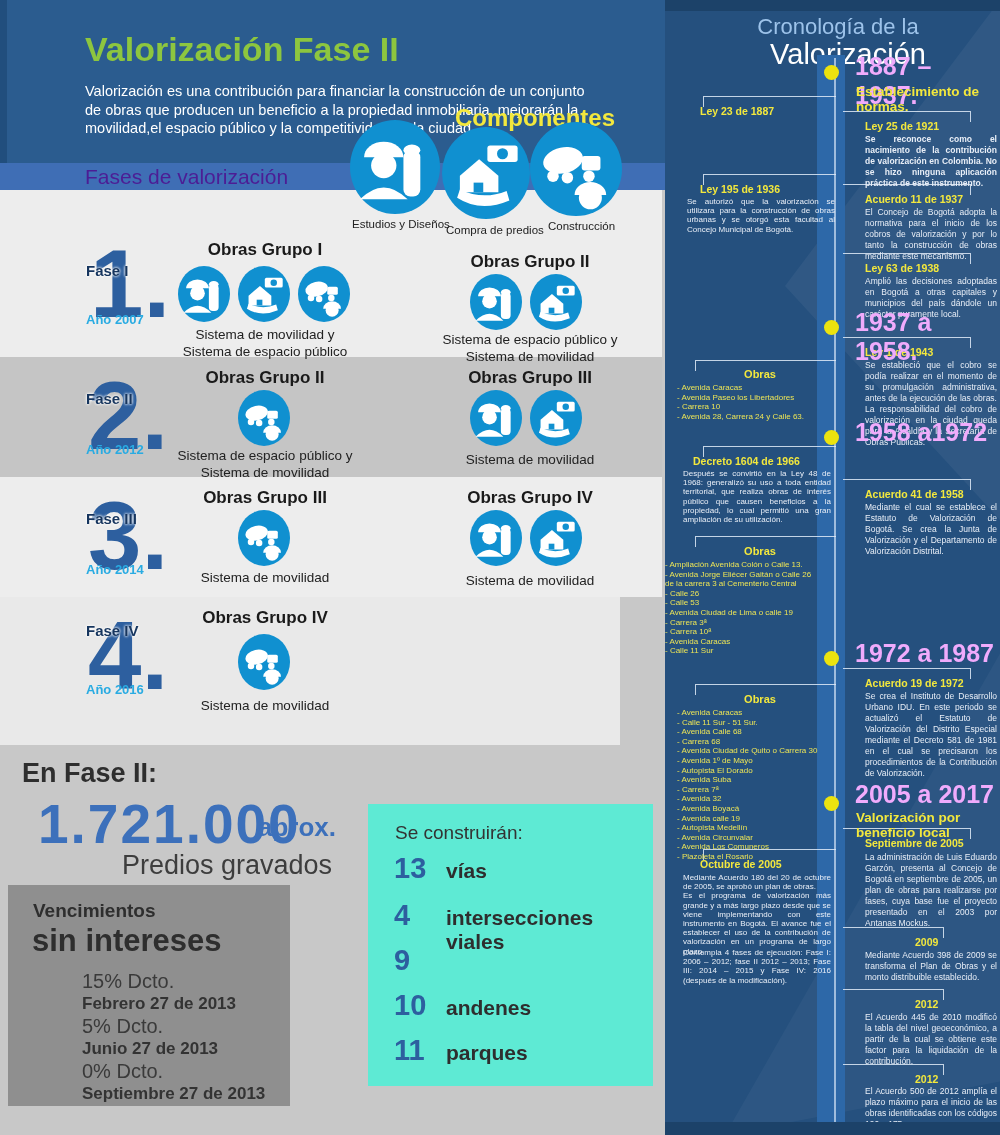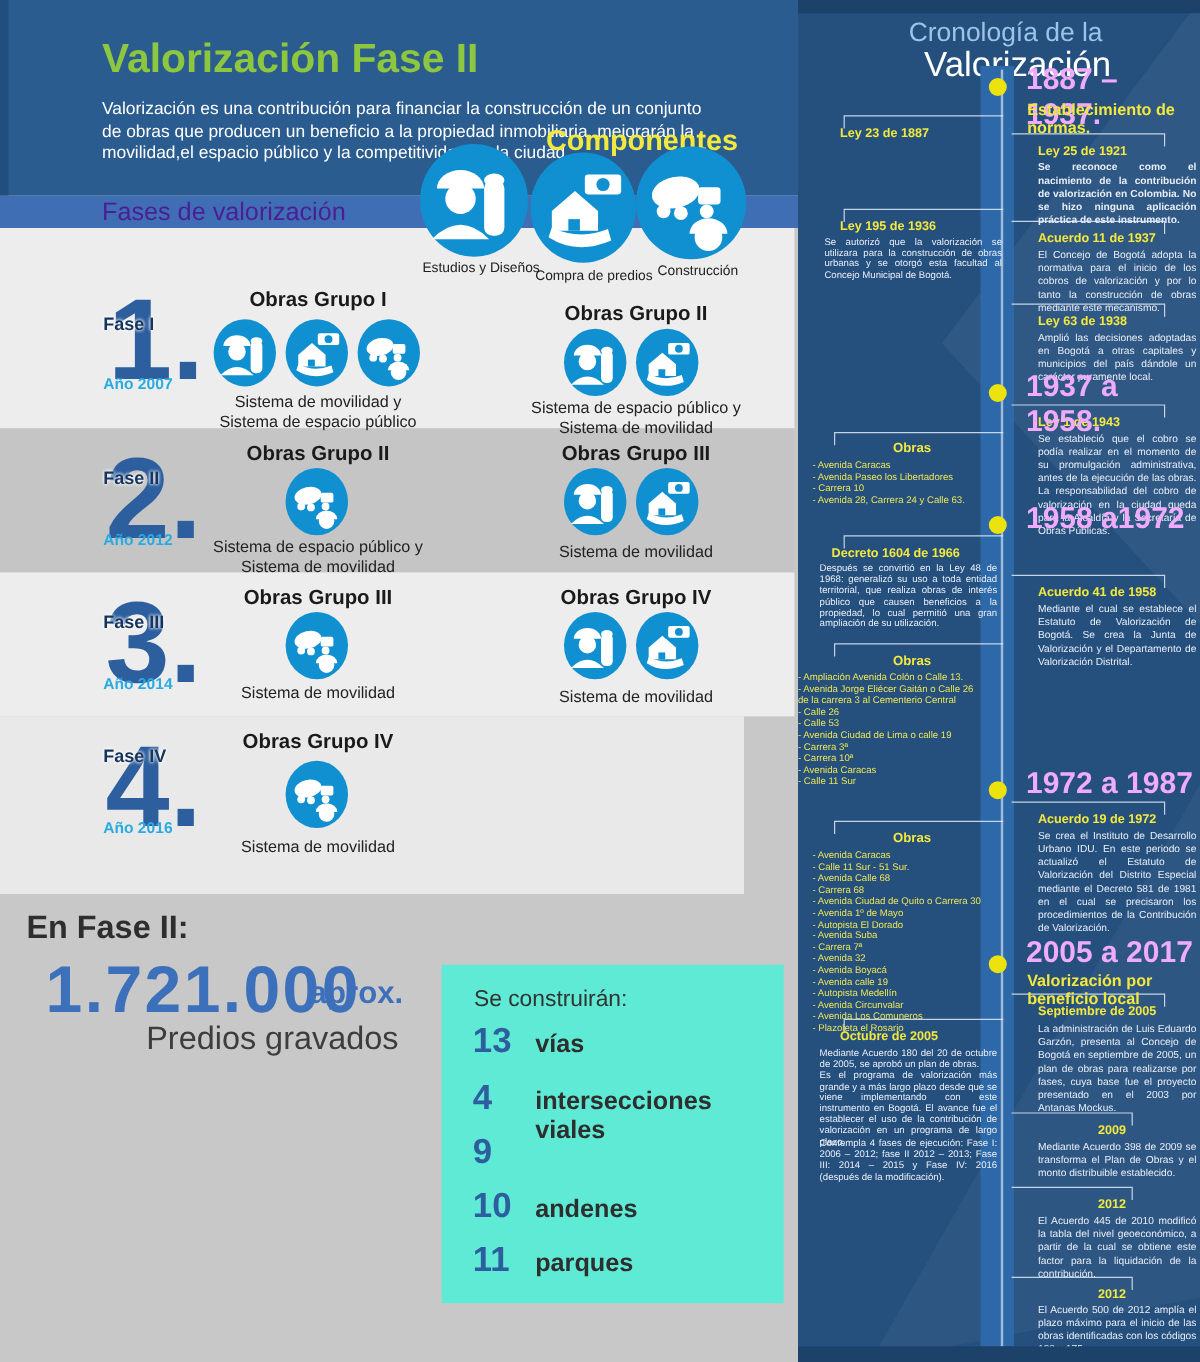--- a/index.html
+++ b/index.html
@@ -202,20 +202,36 @@
   <div class="icon-circle" style="left:238px;top:634px;"><svg>
         <use href="#sym-construccion"></use>
       </svg></div>
   <div class="grp-caption" style="left:145px;top:698px;">Sistema de movilidad</div>
 
   <div class="enfase-label">En Fase II:</div>
   <div class="enfase-num">1.721.000</div>
   <div class="enfase-aprox">aprox.</div>
   <div class="enfase-caption">Predios gravados</div>
 
+  <div class="venc-box">
+    <div class="venc-t1">Vencimientos</div>
+    <div class="venc-t2">sin intereses</div>
+    <div class="venc-item" style="top:85px;">
+      <div class="venc-pct">15% Dcto.</div>
+      <div class="venc-date">Febrero 27 de 2013</div>
+    </div>
+    <div class="venc-item" style="top:130px;">
+      <div class="venc-pct">5% Dcto.</div>
+      <div class="venc-date">Junio 27 de 2013</div>
+    </div>
+    <div class="venc-item" style="top:175px;">
+      <div class="venc-pct">0% Dcto.</div>
+      <div class="venc-date">Septiembre 27 de 2013</div>
+    </div>
+  </div>
 
   <div class="constr-box">
     <div class="constr-title">Se construirán:</div>
     <div class="constr-num" style="top:48px;">13</div>
     <div class="constr-label" style="top:55px;">vías</div>
     <div class="constr-num" style="top:95px;">4</div>
     <div class="constr-label" style="top:102px;">intersecciones viales</div>
     <div class="constr-num" style="top:140px;">9</div>
     <div class="constr-num" style="top:185px;">10</div>
     <div class="constr-label" style="top:192px;">andenes</div>

